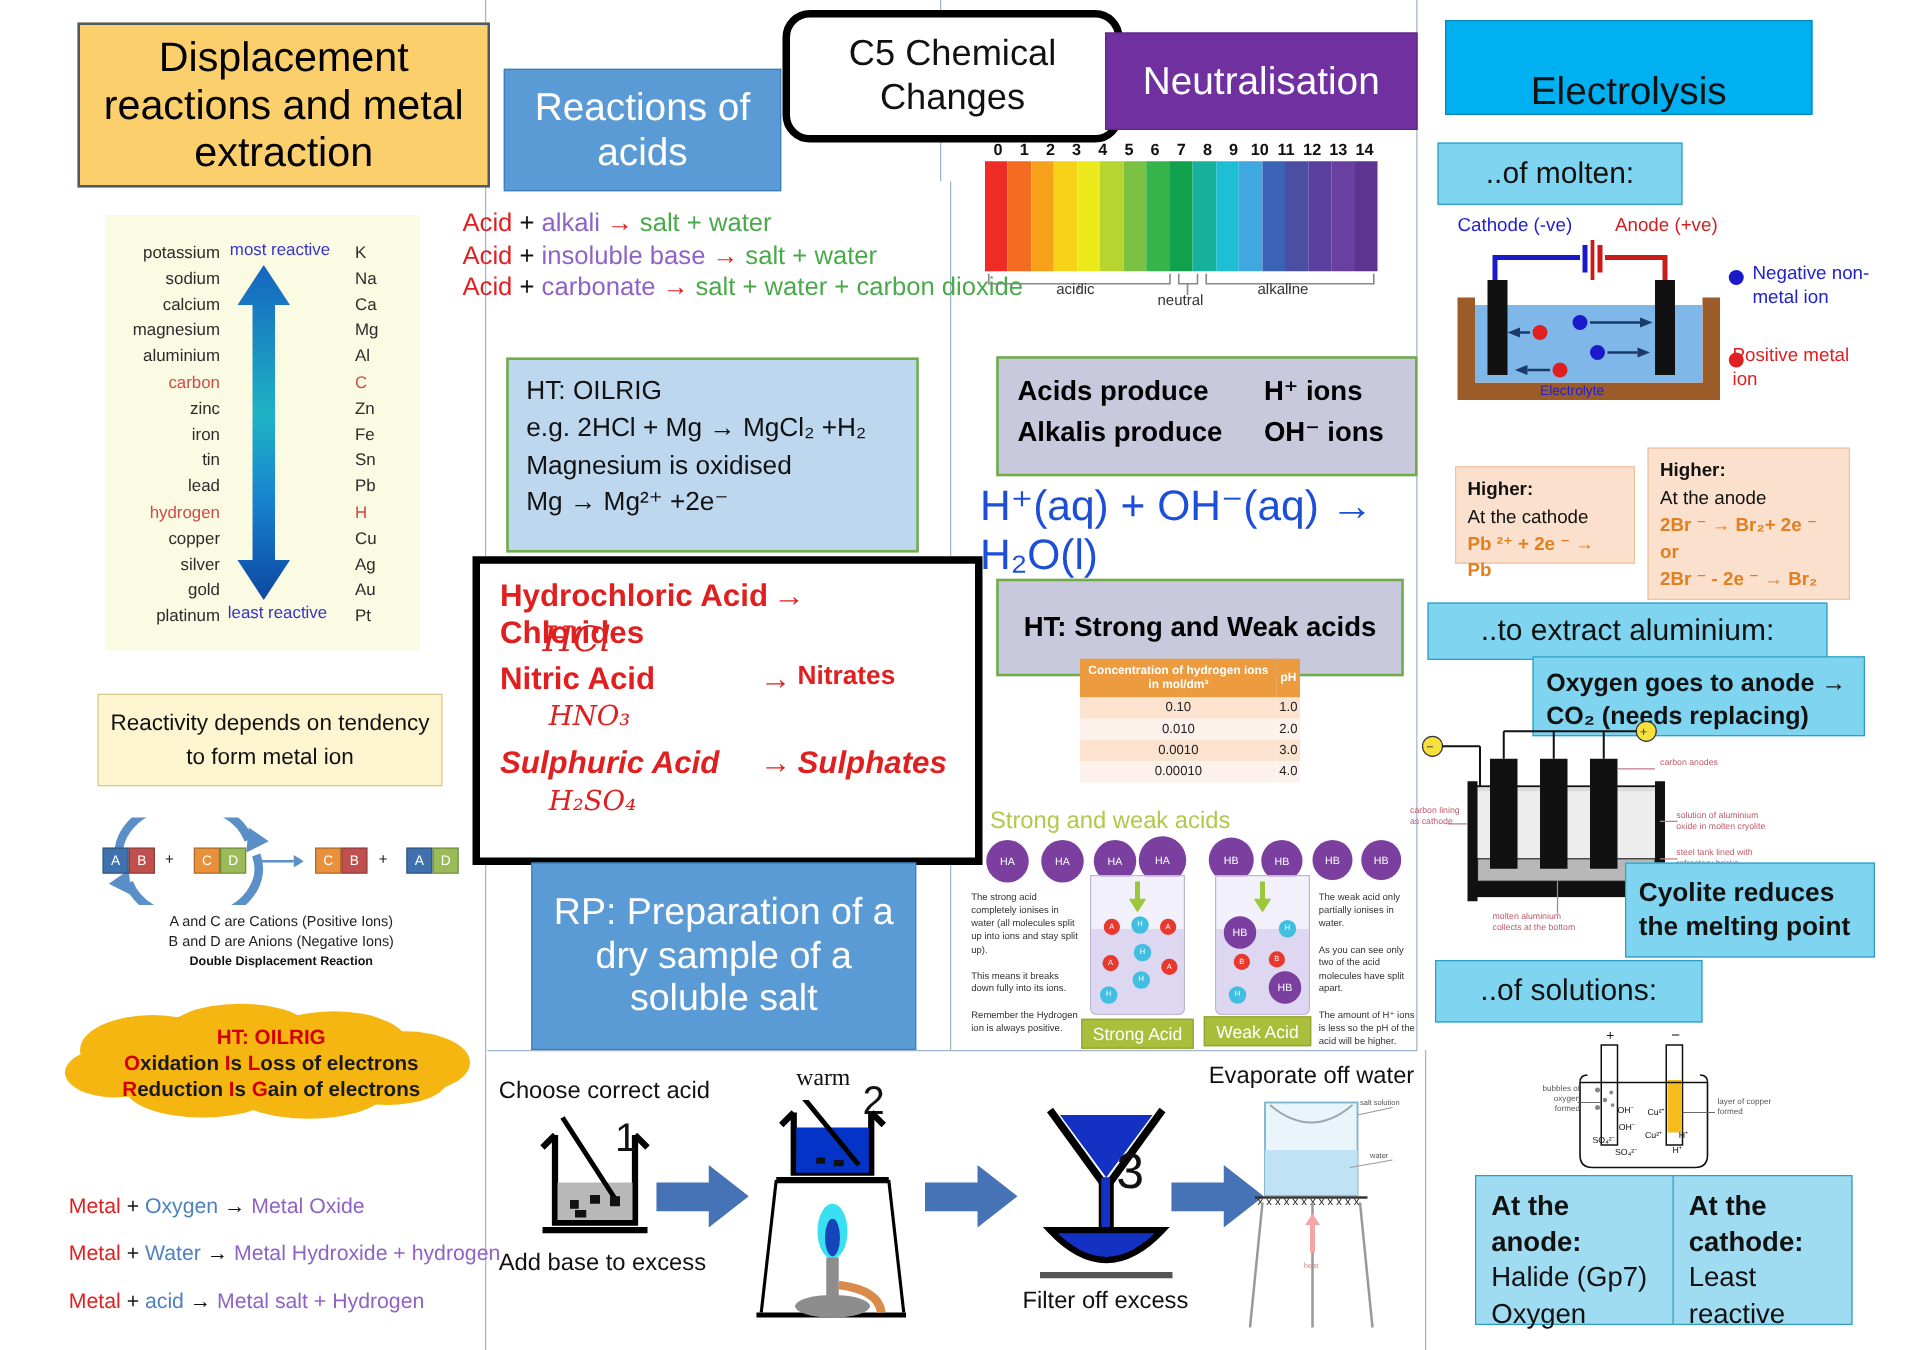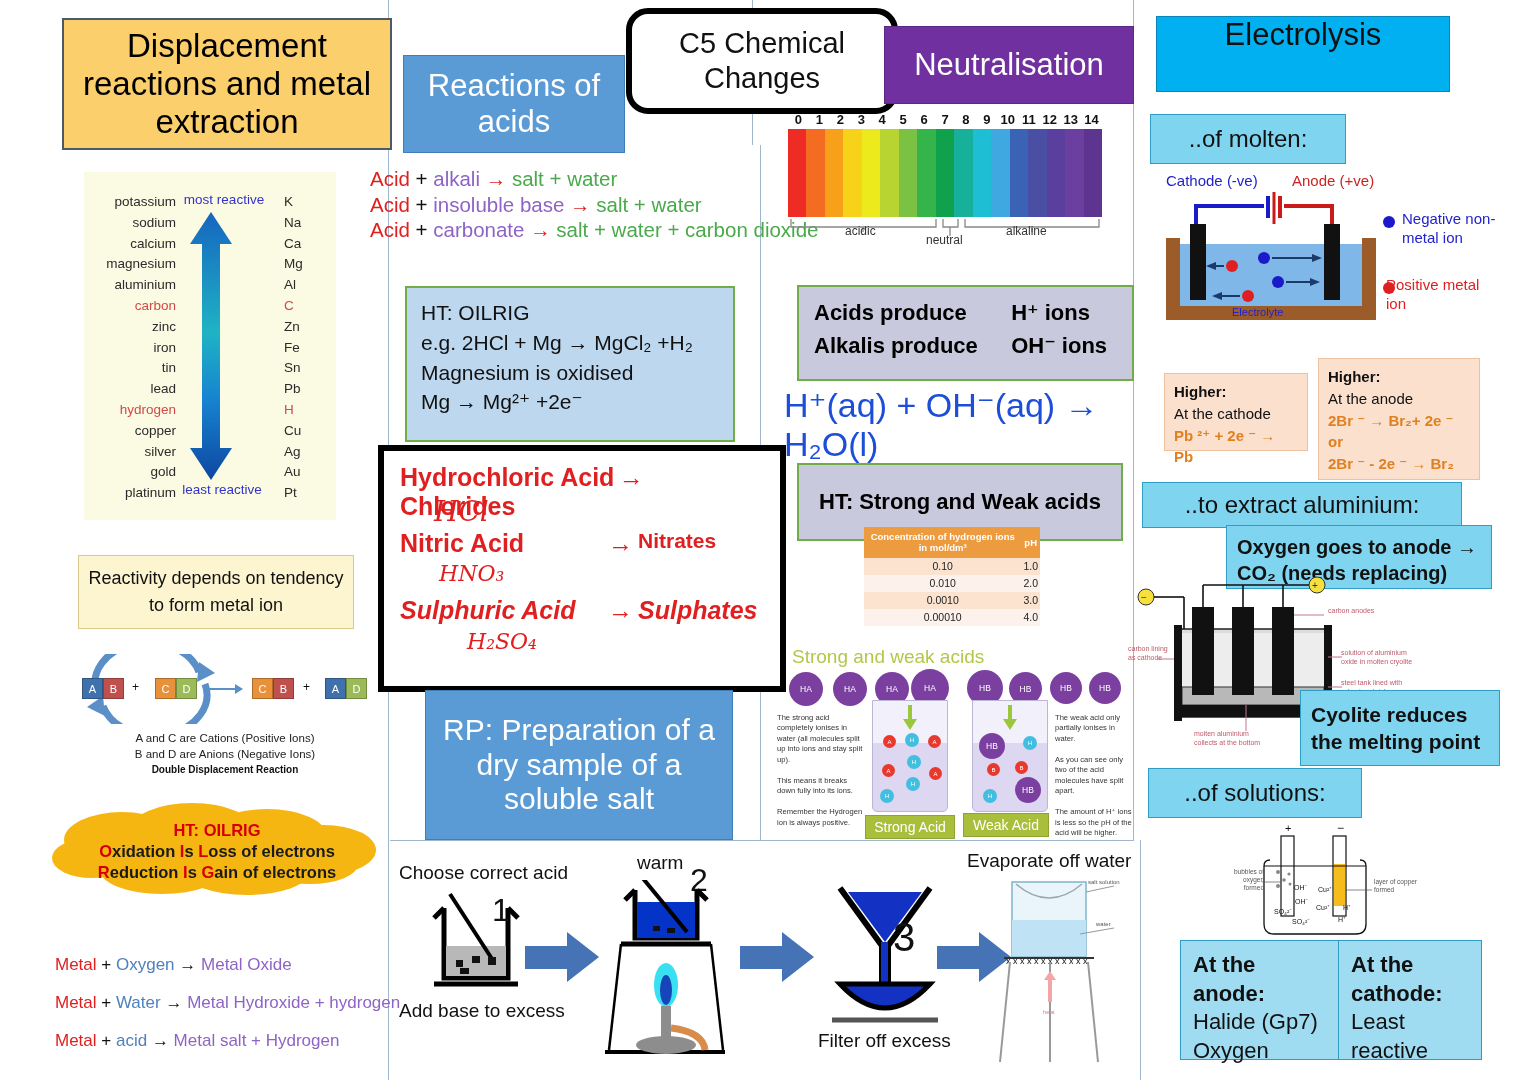--- a/index.html
+++ b/index.html
@@ -24,21 +24,21 @@
     display:flex;align-items:center;justify-content:center;padding:4px;
   }
   .hdr-purple{
     background:#7030a0;border:1px solid #5d2785;color:#ffffff;
     font-size:31px;text-align:center;
     display:flex;align-items:center;justify-content:center;
   }
   .hdr-cyan{
     background:#00b0f0;border:1px solid #0a85b8;color:#111;
     font-size:31px;text-align:center;
-    display:flex;align-items:flex-start;justify-content:center;
+    display:flex;align-items:flex-end;justify-content:center;
   }
   .hdr-title{
     background:#ffffff;border:6px solid #000;border-radius:22px;
     font-size:29px;line-height:1.2;text-align:center;color:#111;
     display:flex;align-items:center;justify-content:center;padding:2px 10px;
   }
   .sub-cyan{
     background:#7fd4ef;border:1px solid #2e9ec4;color:#111;
     font-size:24px;display:flex;align-items:center;justify-content:center;
     padding:4px 10px;
@@ -318,21 +318,21 @@
   </div>
   <div class="abs" style="left:55px;top:110px;">
     <span class="c-red" style="font-size:22px;font-family:'DejaVu Serif',serif;font-style:italic;">HNO₃</span>
   </div>
   <div class="abs" style="left:16px;top:145px;width:350px;font-style:italic;">
     <span class="c-red" style="font-size:25px;font-weight:bold;">Sulphuric Acid</span>
     <span class="c-red abs" style="font-size:25px;font-weight:bold;left:208px;top:0;">→</span>
     <span class="c-red abs" style="font-size:25px;font-weight:bold;left:238px;top:0;">Sulphates</span>
   </div>
   <div class="abs" style="left:55px;top:178px;">
-    <span class="c-red" style="font-size:22px;font-family:'DejaVu Serif',serif;font-style:italic;margin-left:28px;">H₂SO₄</span>
+    <span class="c-red" style="font-size:22px;font-family:'DejaVu Serif',serif;font-style:italic;">H₂SO₄</span>
   </div>
 </div>
 
 <div class="abs hdr-blue" style="left:425px;top:690px;width:298px;height:140px;font-size:30px;">
   <span>RP: Preparation of a dry sample of a soluble salt</span>
 </div>
 
 <div class="abs pr-lbl" style="left:399px;top:862px;">Choose correct acid</div>
 <div class="abs pr-lbl" style="left:399px;top:1000px;">Add base to excess</div>
 
@@ -347,21 +347,21 @@
     <rect x="52" y="66" width="8" height="7" fill="#111"></rect>
   <rect x="68" y="67" width="8" height="8" fill="#111"></rect>
     <rect x="40" y="78" width="9" height="6" fill="#111"></rect>
 </svg>
 <span class="abs" style="left:492px;top:892px;font-size:32px;">1</span>
 
 <svg class="abs" style="left:525px;top:930px;" width="75" height="55" viewBox="0 0 75 55">
   <polygon points="0,16 42,16 42,2 74,27 42,52 42,39 0,39" fill="#4673b5"></polygon>
 </svg>
 
-<span class="abs" style="left:637px;top:852px;font-size:19px;">warm</span>
+<span class="abs" style="left:637px;top:852px;font-size:19px;font-family:Liberation Serif, serif;">warm</span>
 <span class="abs" style="left:690px;top:862px;font-size:32px;">2</span>
 <svg class="abs" style="left:605px;top:880px;" width="120" height="198" viewBox="0 0 120 198">
   <path d="M30,10 L30,58 L92,58 L92,10" fill="none" stroke="#000" stroke-width="5"></path>
   <path d="M30,10 L20,20 M92,10 L102,20" stroke="#000" stroke-width="5" fill="none"></path>
   <rect x="32" y="22" width="58" height="36" fill="#0433c8"></rect>
   <path d="M32,50 q29,14 58,0 l0,8 l-58,0 z" fill="#0433c8"></path>
   <rect x="48" y="46" width="7" height="5" fill="#111"></rect>
     <rect x="62" y="48" width="8" height="5" fill="#111"></rect>
   <line x1="36" y1="-4" x2="82" y2="52" stroke="#000" stroke-width="4"></line>
   <line x1="16" y1="64" x2="106" y2="64" stroke="#000" stroke-width="5"></line>

